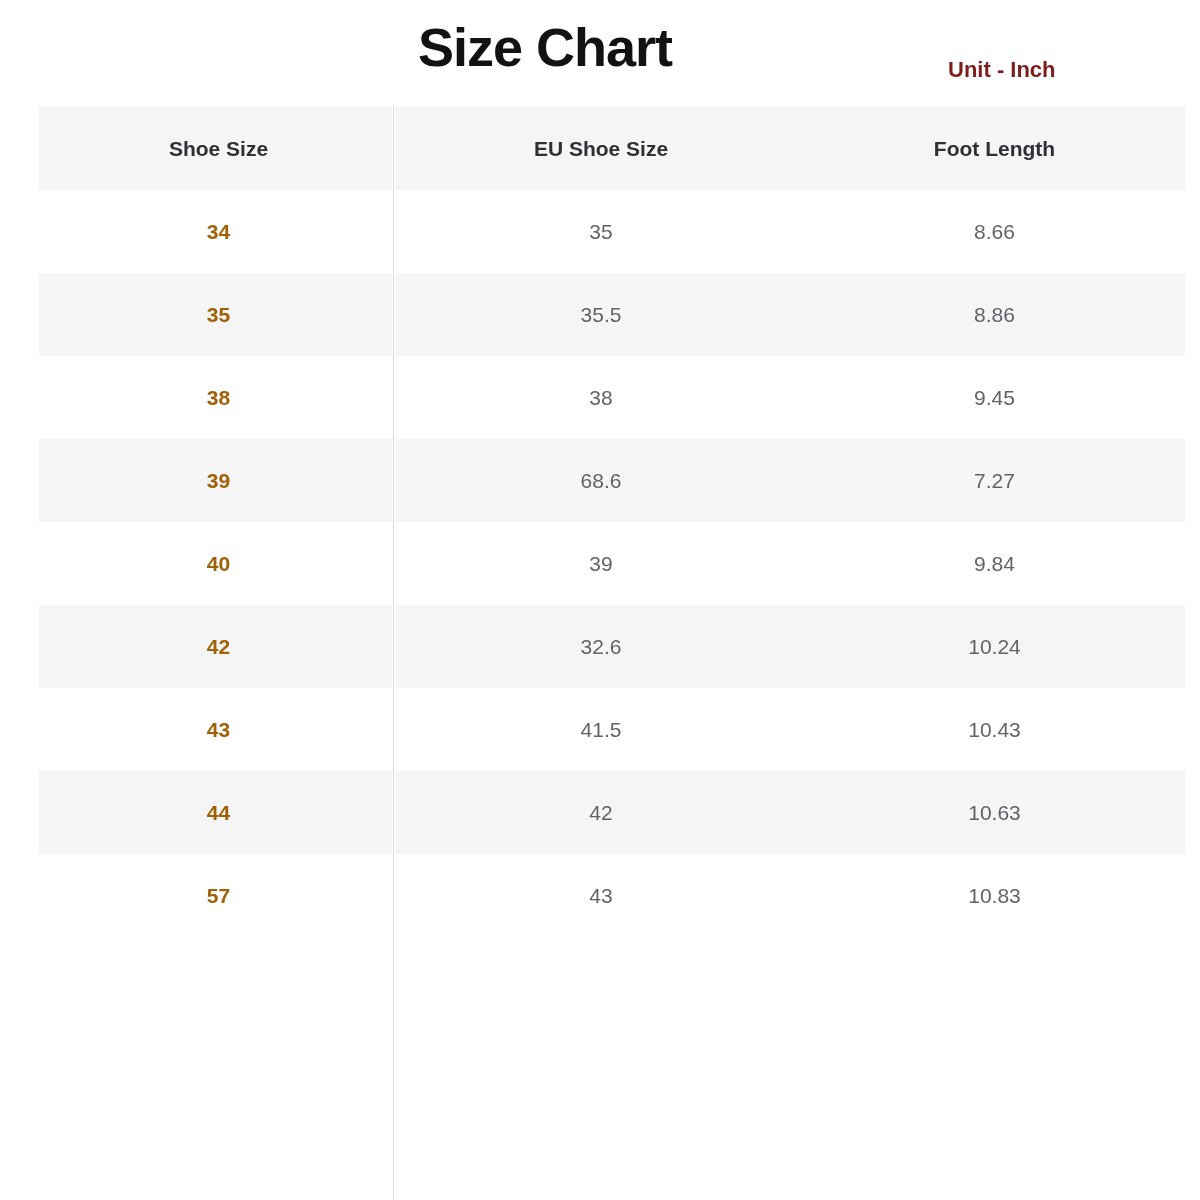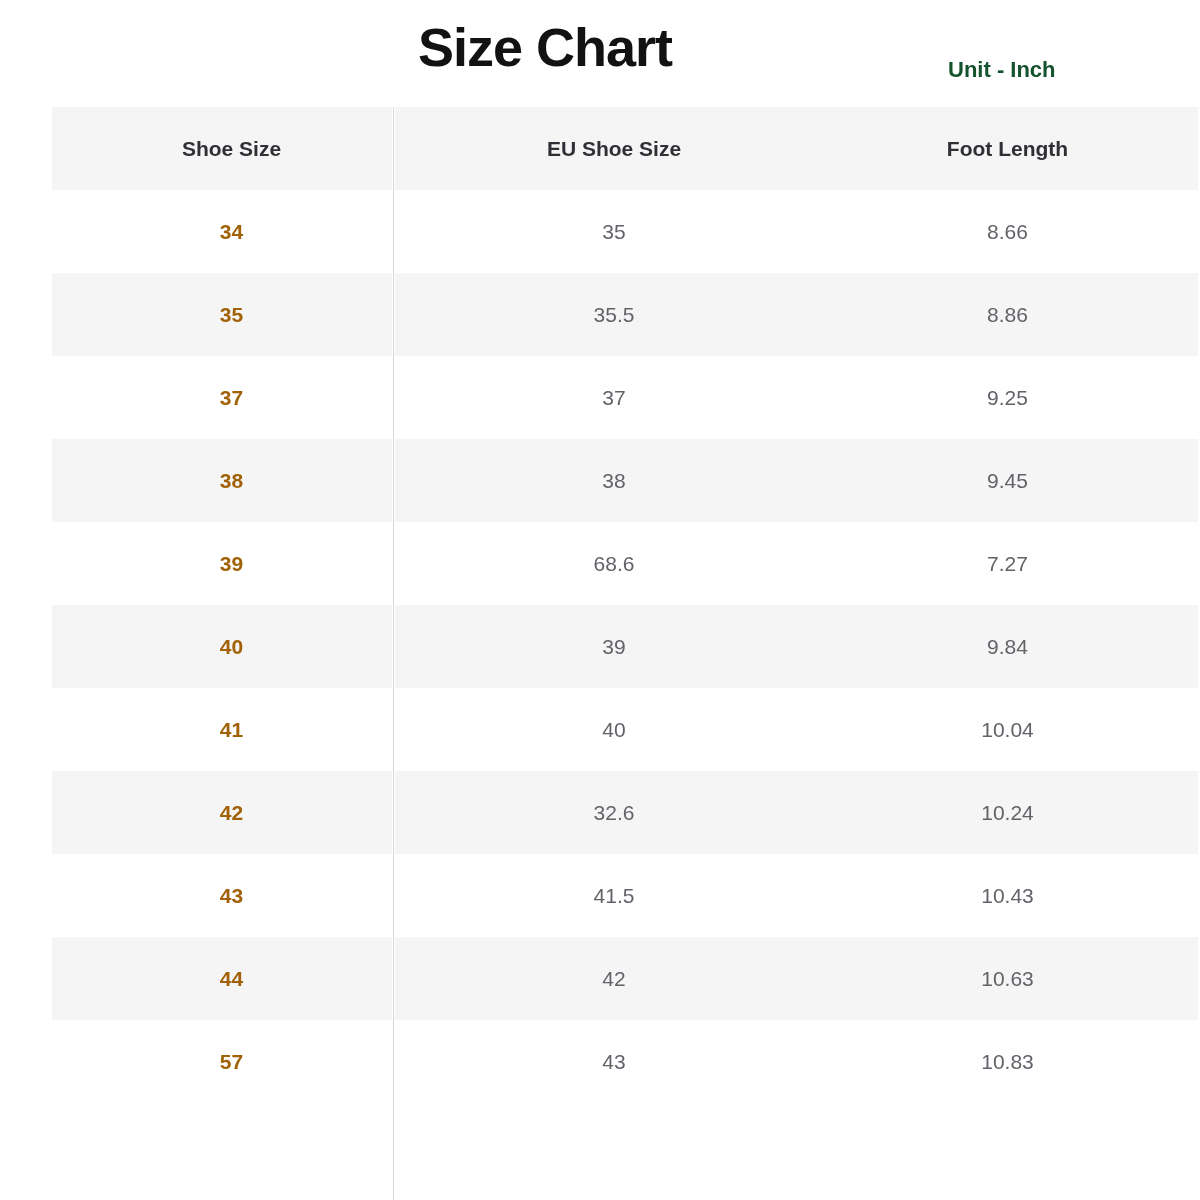--- a/index.html
+++ b/index.html
@@ -28,26 +28,26 @@
     font-weight: 700;
     color: #121212;
     letter-spacing: -1px;
   }
   .unit-label {
     position: absolute;
     top: 57px;
     left: 948px;
     font-size: 22px;
     font-weight: 700;
-    color: #14532d;
+    color: #7f1d1d;
   }
   table.size-chart {
     position: absolute;
     top: 107px;
-    left: 52px;
+    left: 39px;
     width: 1146px;
     border-collapse: collapse;
     table-layout: fixed;
   }
   table.size-chart tr {
     height: 83px;
   }
   table.size-chart th,
   table.size-chart td {
     padding: 0;
@@ -117,43 +117,33 @@
         <td class="first-col">34</td>
         <td>35</td>
         <td>8.66</td>
       </tr>
       <tr>
         <td class="first-col">35</td>
         <td>35.5</td>
         <td>8.86</td>
       </tr>
       <tr>
-        <td class="first-col">37</td>
-        <td>37</td>
-        <td>9.25</td>
-      </tr>
-      <tr>
         <td class="first-col">38</td>
         <td>38</td>
         <td>9.45</td>
       </tr>
       <tr>
         <td class="first-col">39</td>
         <td>68.6</td>
         <td>7.27</td>
       </tr>
       <tr>
         <td class="first-col">40</td>
         <td>39</td>
         <td>9.84</td>
-      </tr>
-      <tr>
-        <td class="first-col">41</td>
-        <td>40</td>
-        <td>10.04</td>
       </tr>
       <tr>
         <td class="first-col">42</td>
         <td>32.6</td>
         <td>10.24</td>
       </tr>
       <tr>
         <td class="first-col">43</td>
         <td>41.5</td>
         <td>10.43</td>

